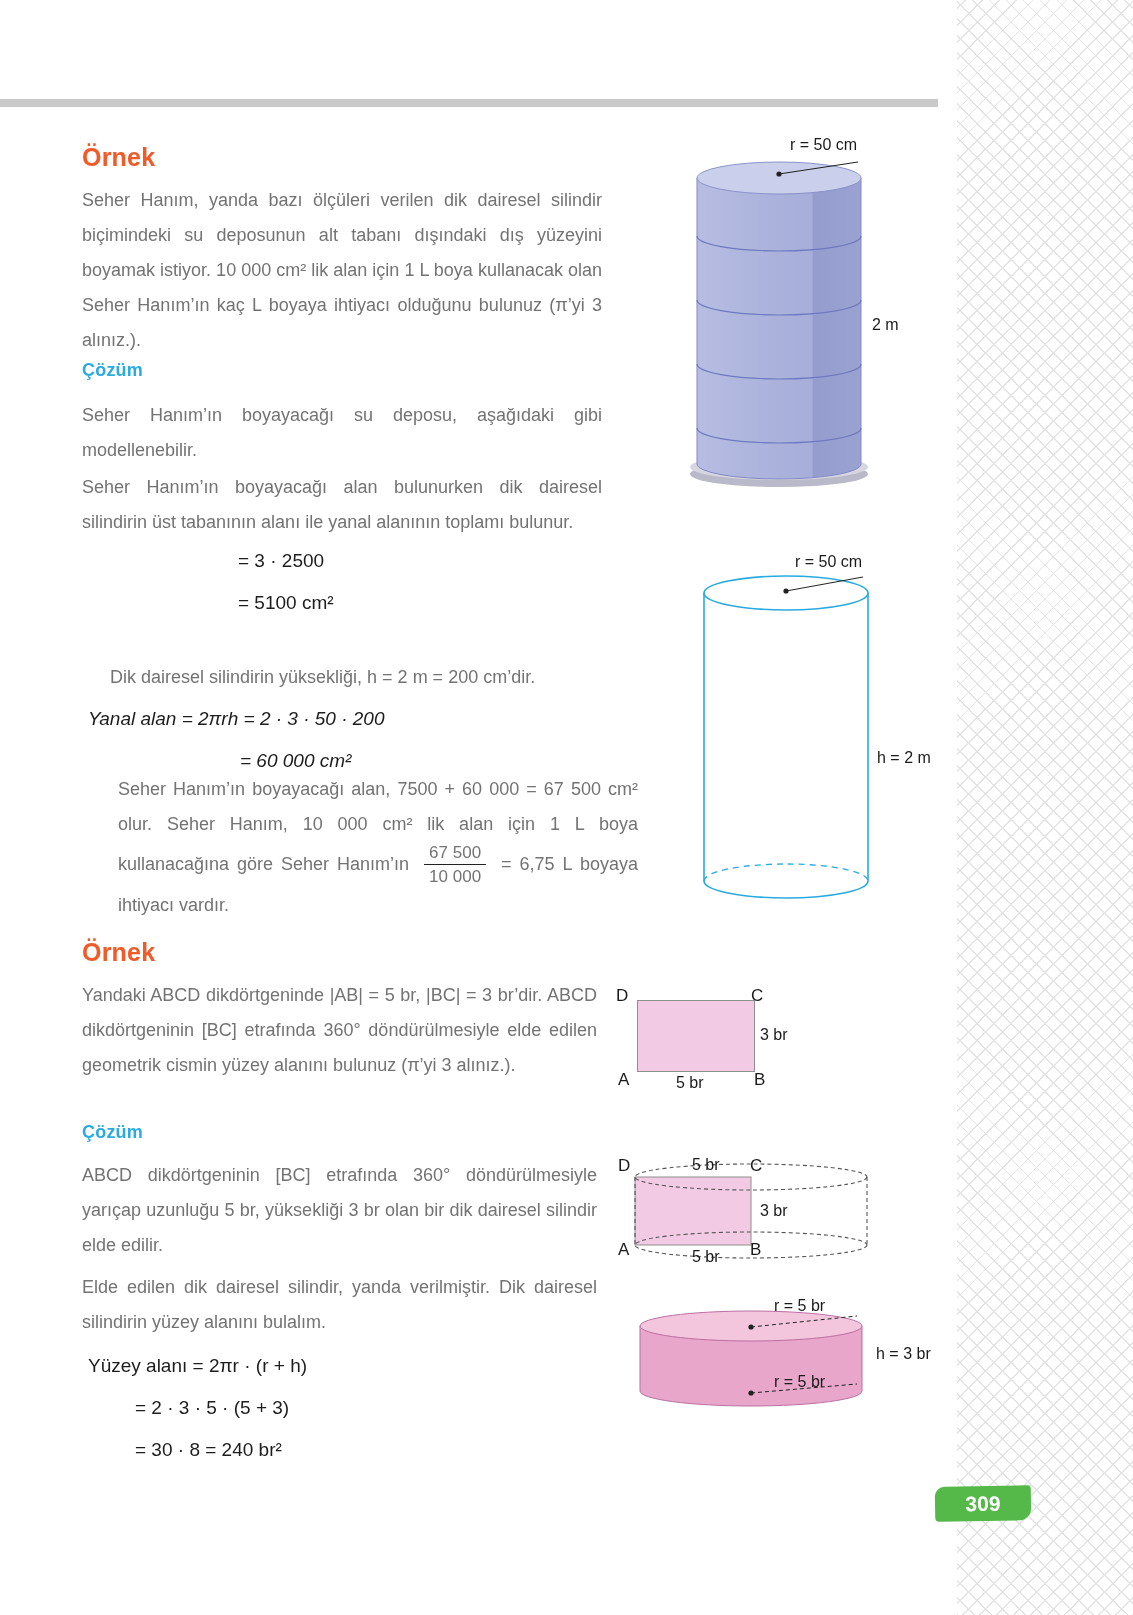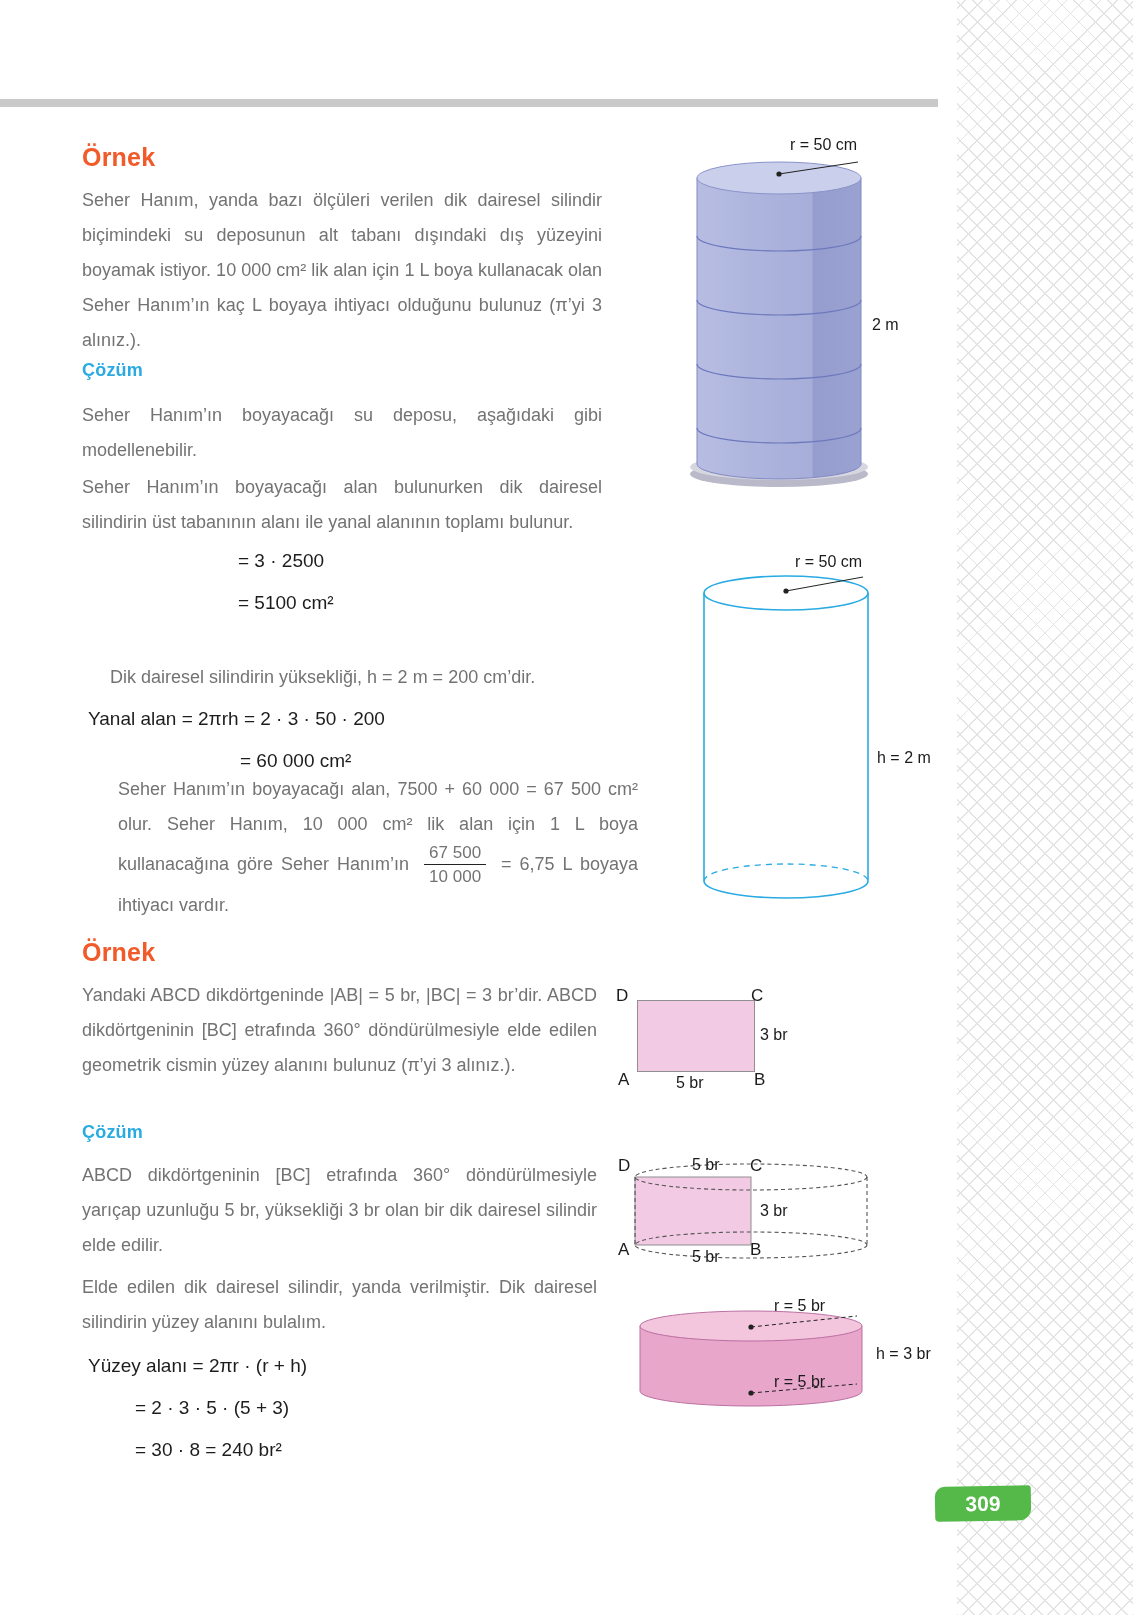--- a/index.html
+++ b/index.html
@@ -75,21 +75,21 @@
 <p class="body abs" style="left:82px; top:398px;">Seher Hanım’ın boyayacağı su deposu, aşağıdaki gibi modellenebilir.</p>
 <p class="body abs" style="left:82px; top:470px;">Seher Hanım’ın boyayacağı alan bulunurken dik dairesel silindirin üst tabanının alanı ile yanal alanının toplamı bulunur.</p>
 
 <div class="math-block abs" style="left:88px; top:540px;">
   <div class="math-line ind150">= 3 · 2500</div>
   <div class="math-line ind150">= 5100 cm²</div>
 </div>
 
 <p class="body abs" style="left:82px; top:660px;margin-left:28px;">Dik dairesel silindirin yüksekliği, h = 2 m = 200 cm’dir.</p>
 
-<div class="math-block abs" style="left:88px; top:698px;">
+<div class="math-block abs" style="left:88px; top:698px;font-style:italic;">
   <div class="math-line">Yanal alan = 2πrh = 2 · 3 · 50 · 200</div>
   <div class="math-line ind152">= 60 000 cm²</div>
 </div>
 
 <div class="abs" style="left:697px; top:553px; width:245px; height:360px;">
   <svg width="182" height="346" viewBox="0 0 182 346" style="position:absolute; left:0; top:10px;">
     <ellipse cx="89" cy="30" rx="82" ry="17" fill="none" stroke="#29abe2" stroke-width="1.6"></ellipse>
     <line x1="7" y1="30" x2="7" y2="318" stroke="#29abe2" stroke-width="1.6"></line>
     <line x1="171" y1="30" x2="171" y2="318" stroke="#29abe2" stroke-width="1.6"></line>
     <path d="M7,318 A82,17 0 0 0 171,318" fill="none" stroke="#29abe2" stroke-width="1.6"></path>

